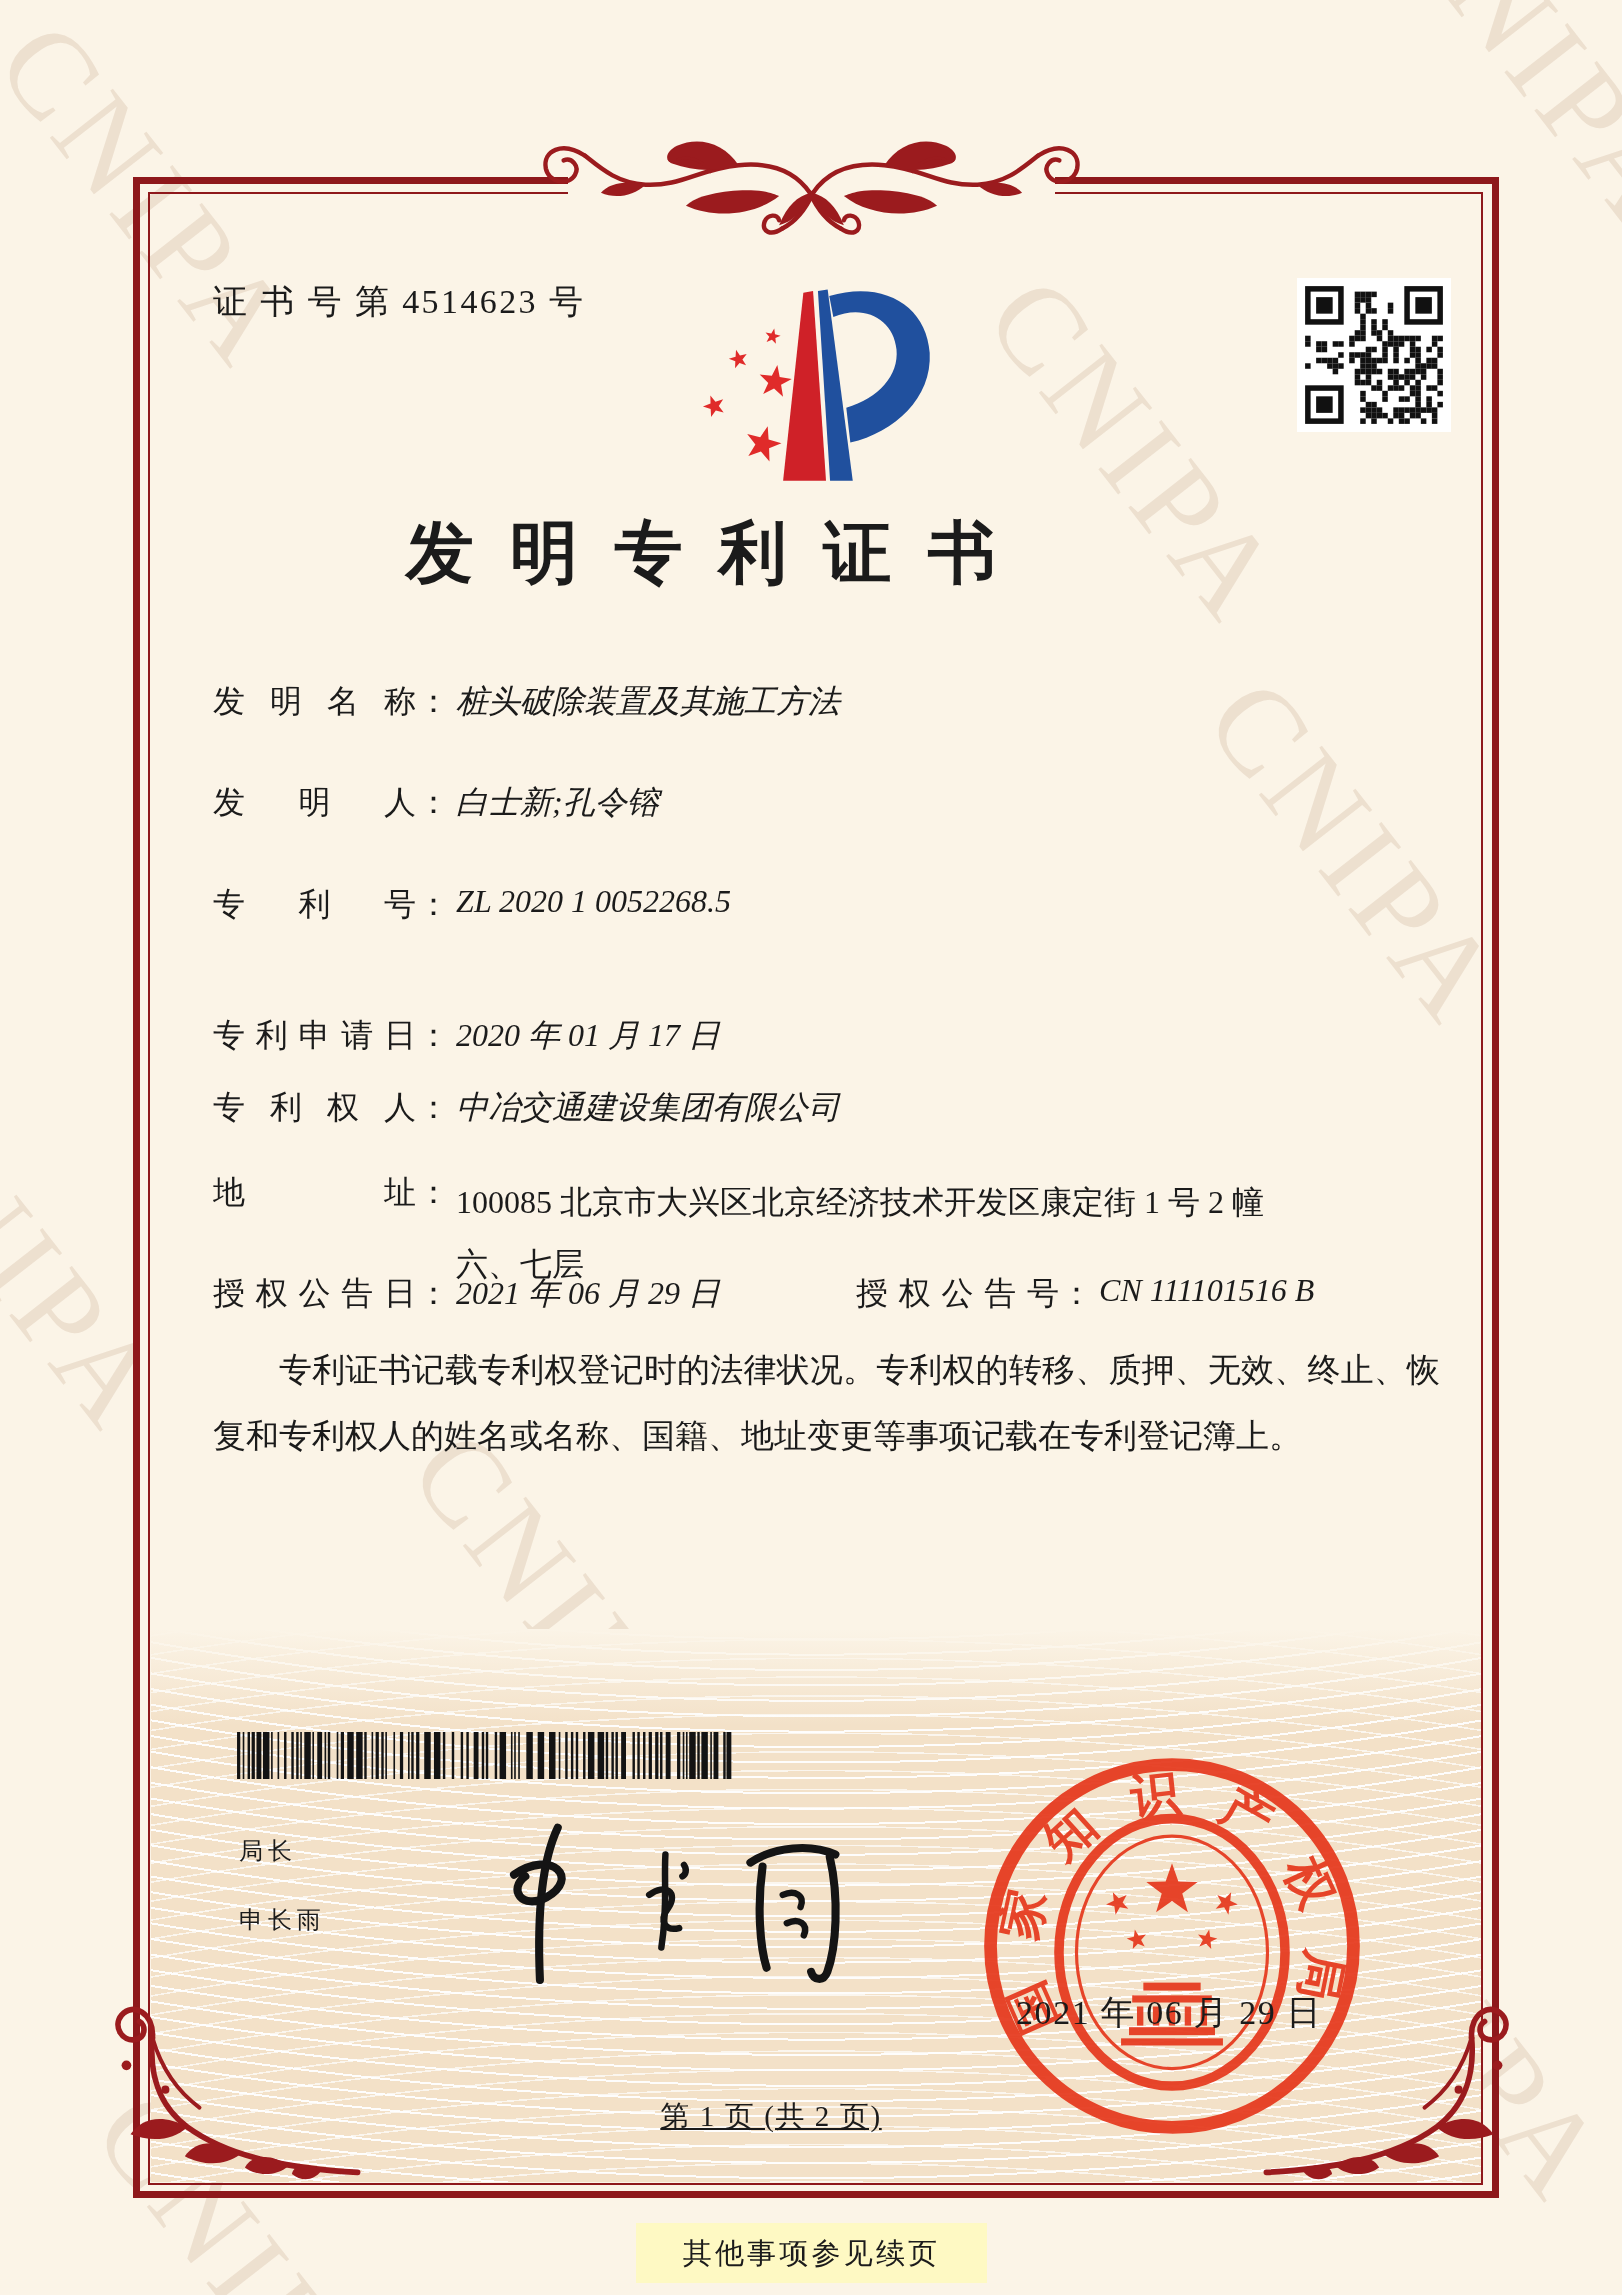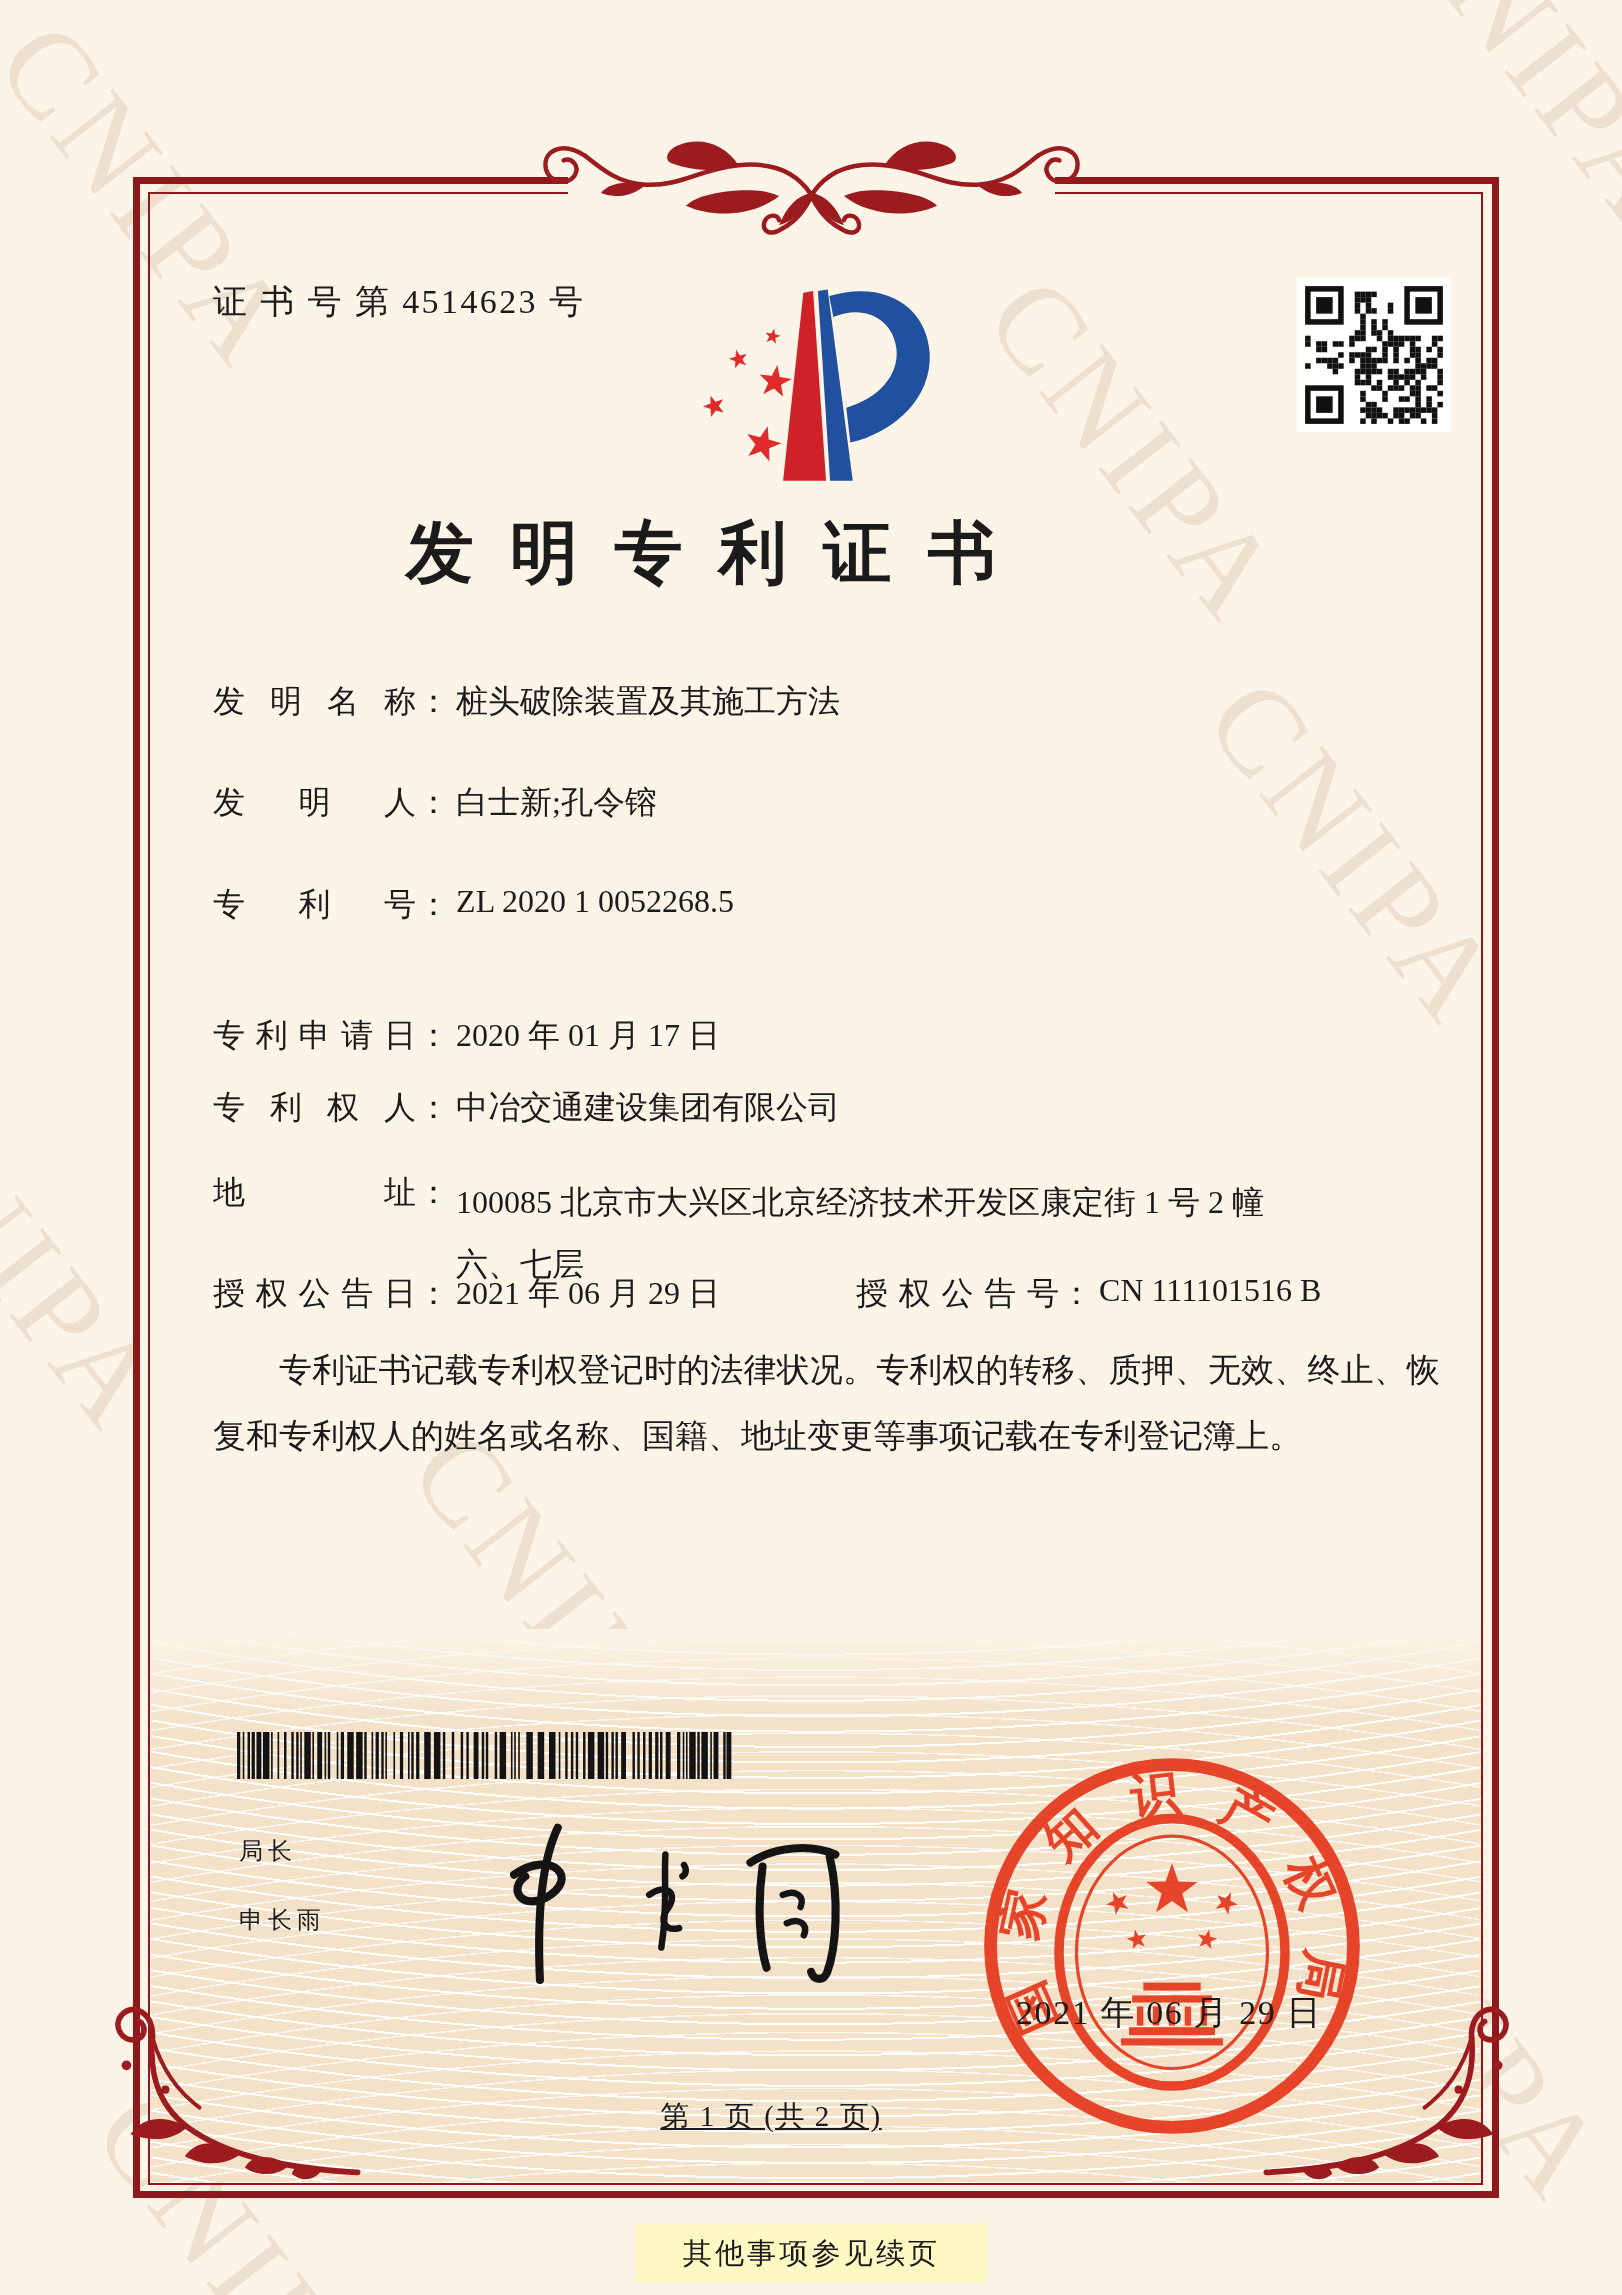--- a/index.html
+++ b/index.html
@@ -38,21 +38,21 @@
   .frame-gap{position:absolute;left:568px;top:170px;width:487px;height:42px;background:#fbf4e7;}
   
   .cert-no{position:absolute;left:213px;top:279px;font-size:34px;letter-spacing:2.4px;}
   .title{
     position:absolute;left:0;top:508px;width:1411px;text-align:center;
     font-size:68px;font-weight:700;letter-spacing:9.7px;
   }
   .row{position:absolute;left:213px;font-size:32px;white-space:nowrap;}
   .lbl{display:inline-block;width:203px;text-align:justify;text-align-last:justify;vertical-align:top;}
   .colon{display:inline-block;margin:0 6.5px 0 1.6px;vertical-align:top;}
-  .val{vertical-align:top;}
+  .val{vertical-align:top;font-style:italic;}
   .val-block{display:inline-block;vertical-align:top;white-space:normal;width:998px;line-height:62px;}
   .grant2{position:absolute;left:643px;top:0;}
   .paras{position:absolute;left:213px;top:1337px;width:1227px;font-size:33px;line-height:66px;text-align:justify;}
   .paras p{margin:0;text-indent:2em;}
   .officer{position:absolute;left:239px;font-size:24px;letter-spacing:4.9px;}
   .pageinfo{position:absolute;left:487px;top:2097px;width:568px;text-align:center;font-size:29px;letter-spacing:1.6px;text-decoration:underline;}
   .note-box{
     position:absolute;left:636px;top:2223px;width:351px;height:60px;background:#fef9c3;
     text-align:center;font-size:29px;line-height:60px;letter-spacing:3.2px;
   }

